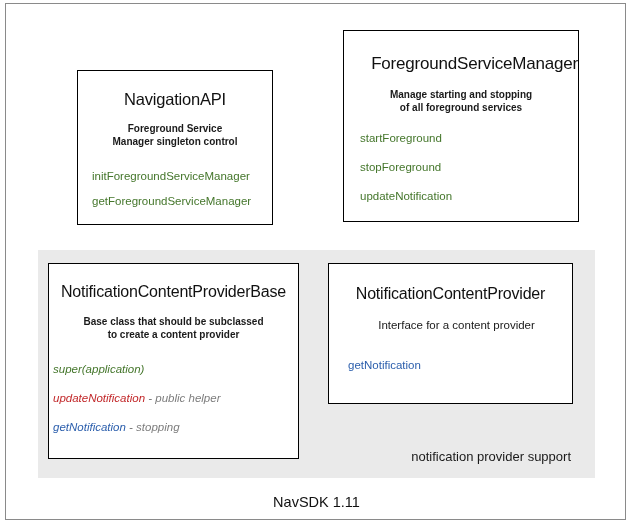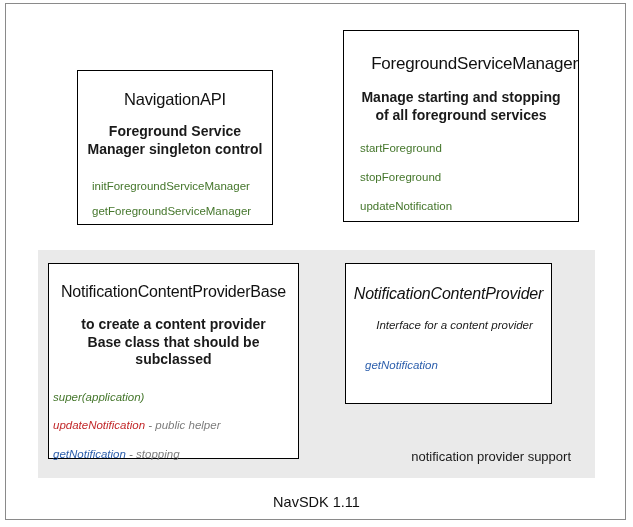--- a/index.html
+++ b/index.html
@@ -46,21 +46,21 @@
 
   .card-title {
     font-size: 16.5px;
     color: #111111;
     font-weight: normal;
     letter-spacing: -0.2px;
     white-space: nowrap;
   }
 
   .card-desc {
-    font-size: 14px;
+    font-size: 10px;
     color: #1a1a1a;
     font-weight: bold;
     line-height: 1.25;
   }
 
   .card-desc .desc-line {
     display: block;
   }
 
   .methods {
@@ -128,25 +128,24 @@
     width: 251px;
     height: 196px;
   }
   #card-ncp-base .card-title { margin-top: 19px; font-size: 16px; }
   #card-ncp-base .card-desc  { margin-top: 15px; }
   #card-ncp-base .methods    { margin-top: 22px; padding-left: 4px; font-style: italic; }
   #card-ncp-base .method     { margin-bottom: 15px; }
 
   
   #card-ncp {
-    left: 345px;
+    left: 328px;
     top: 263px;
-    width: 207px;
+    width: 245px;
     height: 141px;
-    font-style: italic;
   }
   #card-ncp .card-title { margin-top: 21px; font-size: 16px; }
   #card-ncp .card-desc  { margin-top: 15px; font-weight: normal; font-size: 11.5px; padding-left: 12px; }
   #card-ncp .methods    { margin-top: 27px; padding-left: 19px; }
 
   
   .footer-label {
     position: absolute;
     left: 0;
     right: 0;
@@ -198,22 +197,22 @@
     </div>
   </div>
 
   <div class="group-panel">
     <div class="group-label">notification provider support</div>
   </div>
 
   <div class="card" id="card-ncp-base">
     <div class="card-title">NotificationContentProviderBase</div>
     <div class="card-desc">
+      <span class="desc-line">Base class that should be subclassed</span>
       <span class="desc-line">to create a content provider</span>
-      <span class="desc-line">Base class that should be subclassed</span>
     </div>
     <div class="methods">
       <div class="method">
         <span class="m-green">super(application)</span><span class="m-note"></span>
       </div>
       <div class="method">
         <span class="m-red">updateNotification</span><span class="m-note"> - public helper</span>
       </div>
       <div class="method">
         <span class="m-blue">getNotification</span><span class="m-note"> - stopping</span>

